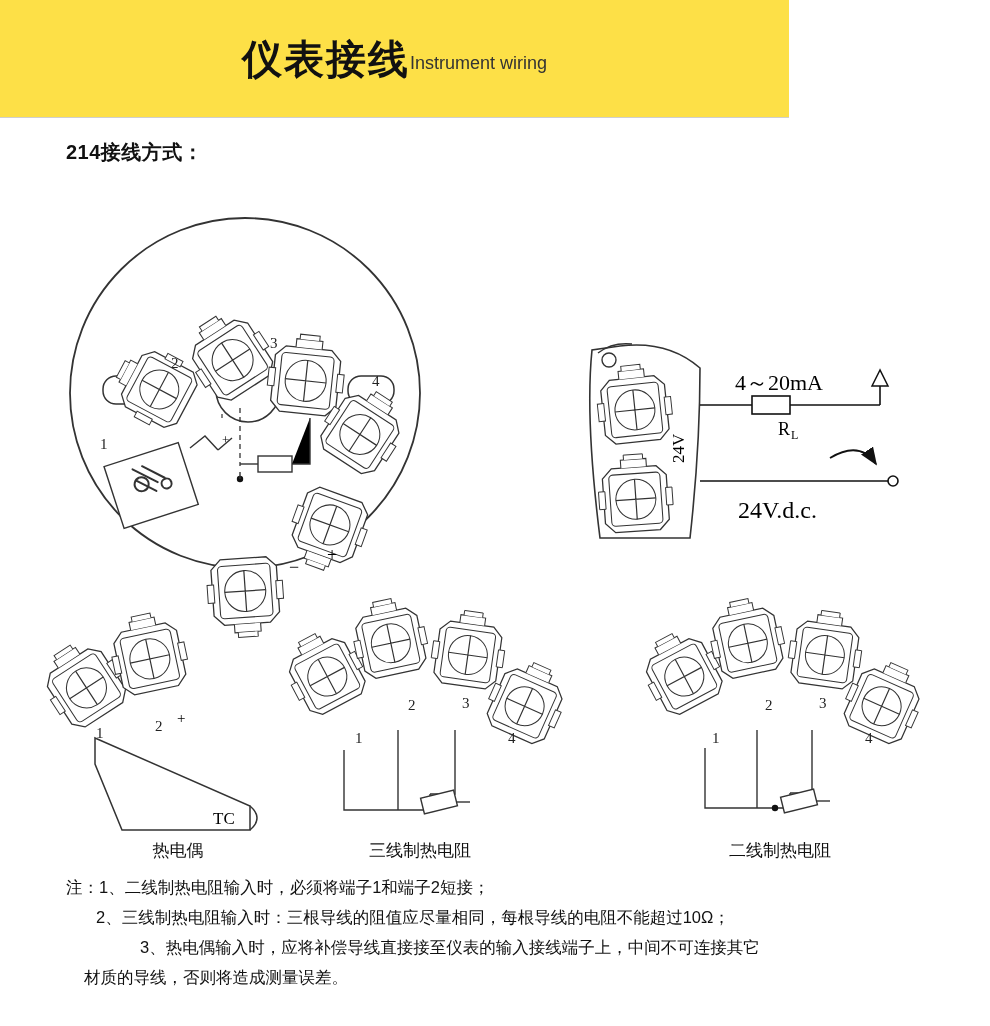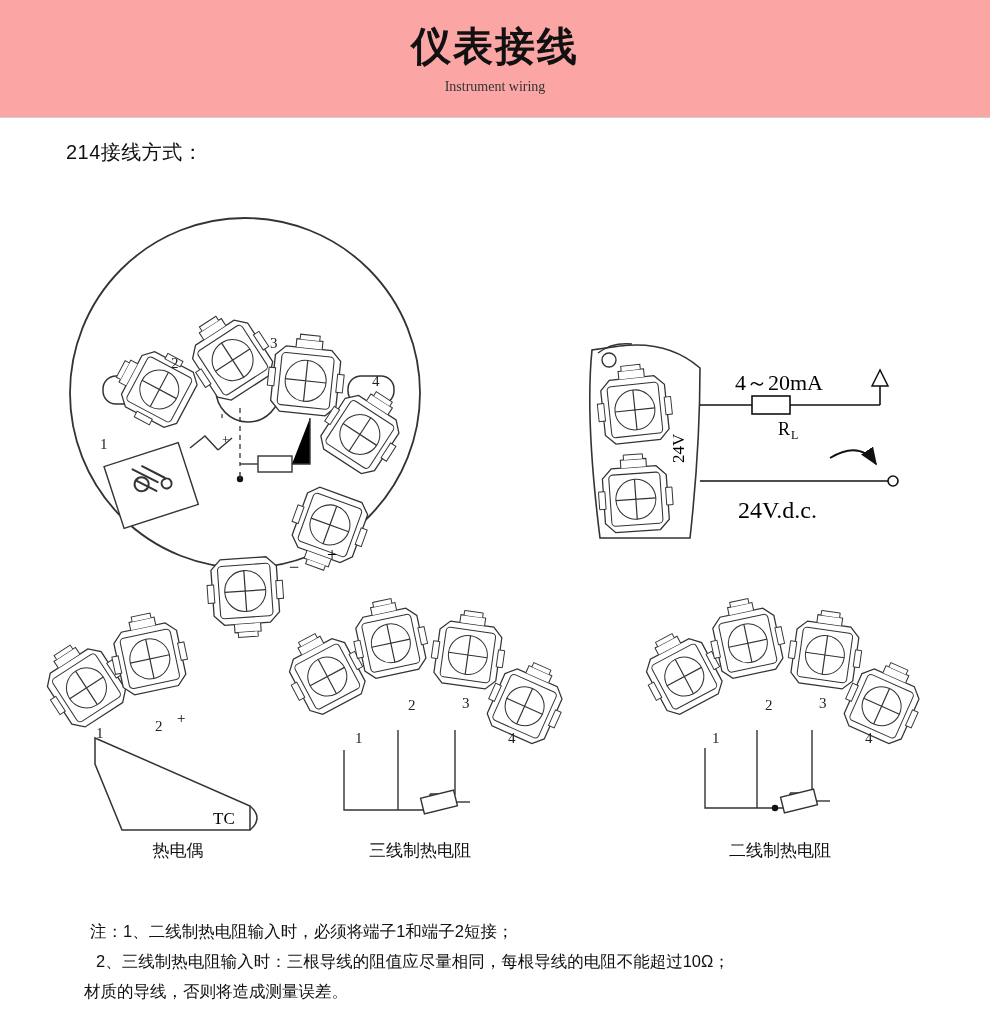--- a/index.html
+++ b/index.html
@@ -5,49 +5,49 @@
   html,body{margin:0;padding:0;}
   body{
     width:990px;height:1026px;
     background:#ffffff;
     font-family:"Liberation Sans", sans-serif;
     color:#1a1a1a;
     overflow:hidden;
     position:relative;
   }
   .header{
-    width:990px;height:118px;
-    background:#fca5a5;
+    width:789px;height:118px;
+    background:#fde047;
     border-bottom:1px solid #cfcfcf;
-    display:flex;flex-direction:column;
+    display:flex;flex-direction:row;
     align-items:center;justify-content:center;
     box-sizing:border-box;
   }
   .header .cn{
     font-size:40px;font-weight:bold;letter-spacing:2px;
     color:#111;line-height:1.15;
   }
   .header .en{
-    font-size:14px;color:#333;margin-top:10px;
-    font-family:Liberation Serif, serif;
+    font-size:18px;color:#333;margin-top:10px;
+    font-family:Liberation Sans, sans-serif;
   }
   .section-title{
     position:absolute;left:66px;top:139px;
-    font-size:20px;font-weight:normal;color:#111;
+    font-size:20px;font-weight:bold;color:#111;
     letter-spacing:0.5px;
   }
   .canvas{
     position:absolute;left:0;top:118px;width:990px;height:760px;
   }
   .notes{
     position:absolute;left:0;top:872px;width:990px;
     font-size:16.5px;line-height:30px;color:#111;
   }
   .notes .ln{white-space:pre;}
-  .notes .l1{padding-left:90px;text-indent:-0px;margin-top:44px;}
+  .notes .l1{padding-left:66px;text-indent:-0px;}
   .notes .l2{padding-left:96px;}
   .notes .l3{padding-left:140px;}
   .notes .l4{padding-left:84px;}
   svg text{font-family:"Liberation Serif", serif;}
   svg .cnlab{font-family:"Liberation Sans", sans-serif;font-size:17px;fill:#111;}
   svg .num{font-family:"Liberation Serif", serif;font-size:15px;fill:#222;}
   svg .mono{font-family:"Liberation Serif", serif;}
 </style>
 </head>
 <body>
@@ -243,14 +243,15 @@
     <rect x="782" y="675" width="34" height="16" fill="#ffffff" stroke="#333" stroke-width="1.4" transform="rotate(-14 799 683)"></rect>
     <path d="M816,683 L830,683" stroke="#333" stroke-width="1.4"></path>
     <text class="cnlab" x="780" y="738" text-anchor="middle">二线制热电阻</text>
   </g>
 </svg>
 </div>
 
 <div class="notes">
   <div class="ln l1">注：1、二线制热电阻输入时，必须将端子1和端子2短接；</div>
   <div class="ln l2">2、三线制热电阻输入时：三根导线的阻值应尽量相同，每根导线的电阻不能超过10Ω；</div>
+  <div class="ln l3">3、热电偶输入时，应将补偿导线直接接至仪表的输入接线端子上，中间不可连接其它</div>
   <div class="ln l4">材质的导线，否则将造成测量误差。</div>
 </div>
 
 </body></html>

